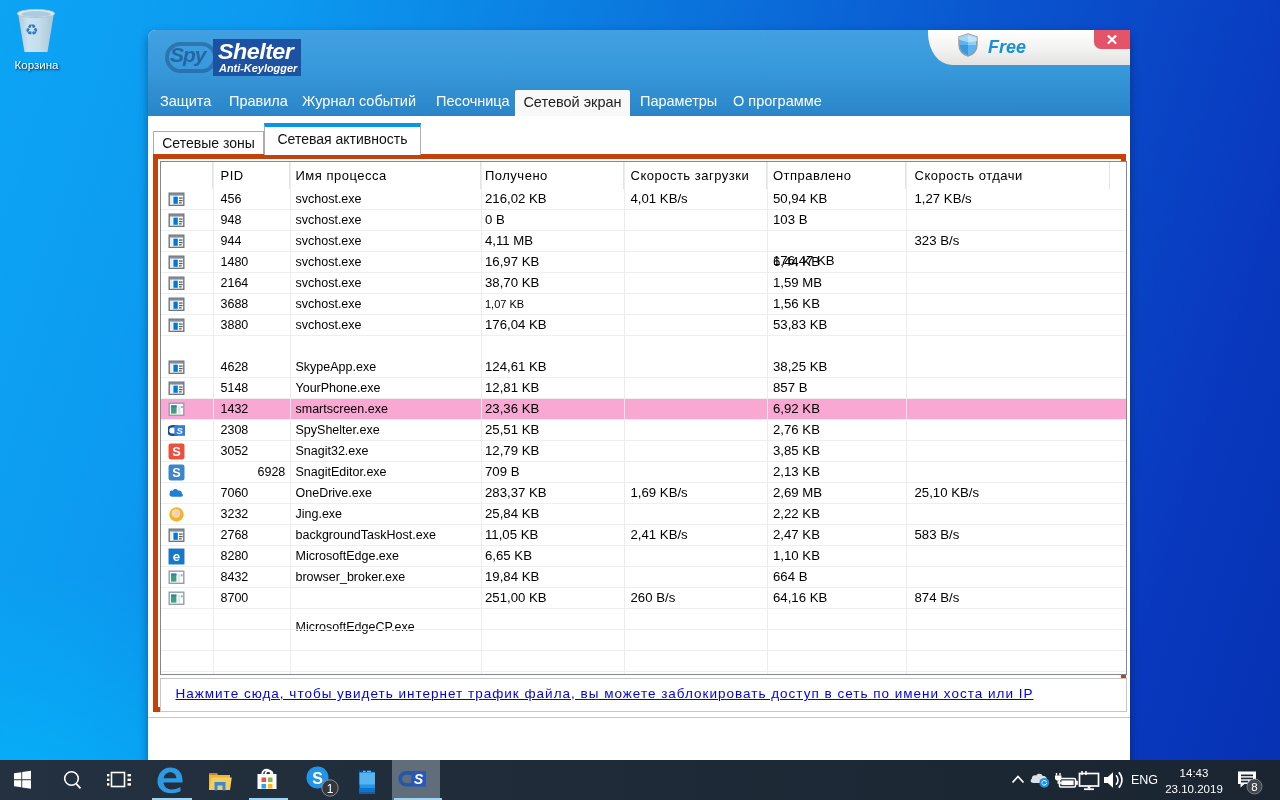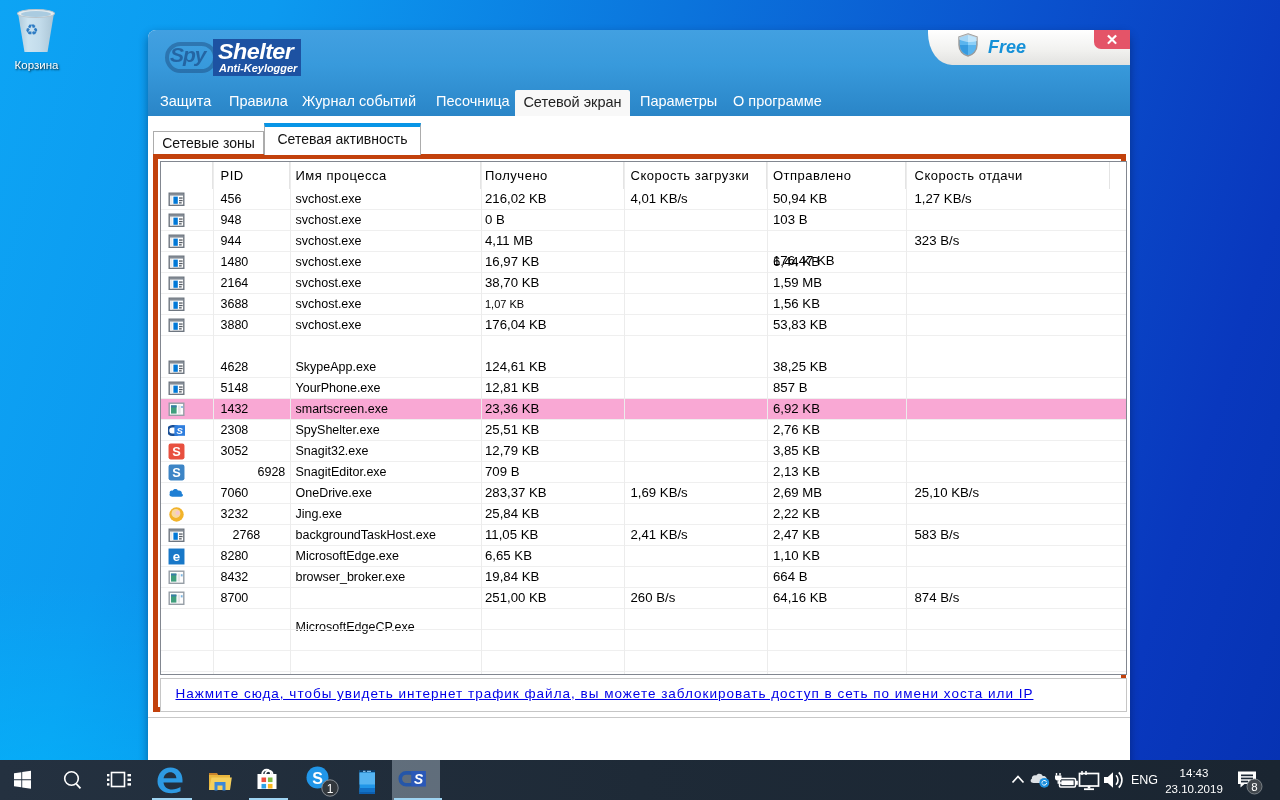--- a/index.html
+++ b/index.html
@@ -423,21 +423,21 @@
           <div class="row" style="top:363px;">
             <svg class="icon16" viewBox="0 0 17 17">
               <rect x="1.2" y="2.2" width="14.6" height="12.1" fill="#fff" stroke="#6e7680" stroke-width="1.4"></rect>
               <rect x="2" y="3" width="13" height="1.6" fill="#848c96"></rect>
               <rect x="2.2" y="5" width="2.2" height="8.6" fill="#e8eaec"></rect>
               <rect x="5.4" y="5.6" width="4.4" height="7.2" fill="#0078d7"></rect>
               <rect x="11" y="6.4" width="3.6" height="1.3" fill="#555b63"></rect>
               <rect x="11" y="8.9" width="3.6" height="1.3" fill="#555b63"></rect>
               <rect x="11" y="11.2" width="2.7" height="1.3" fill="#555b63"></rect>
             </svg>
-            <div class="cell" style="left:72px;width:71px;">2768</div>
+            <div class="cell" style="left:60px;width:71px;">2768</div>
             <div class="cell" style="left:135px;width:185px;">backgroundTaskHost.exe</div>
             <div class="cell" style="left:324.5px;width:137.5px;font-size:13.2px;">11,05 KB</div>
             <div class="cell" style="left:470px;width:136.5px;font-size:13.2px;">2,41 KB/s</div>
             <div class="cell" style="left:612.5px;width:133px;font-size:13.2px;">2,47 KB</div>
             <div class="cell" style="left:754px;width:198px;font-size:13.2px;">583 B/s</div>
           </div>
           <div class="row" style="top:384px;">
             <svg class="icon16" viewBox="0 0 16 16">
               <rect x="0.5" y="0.5" width="15" height="15" fill="#1878c8"></rect>
               <text x="8" y="12.5" font-size="12.5" font-weight="bold" fill="#fff" text-anchor="middle">e</text>

